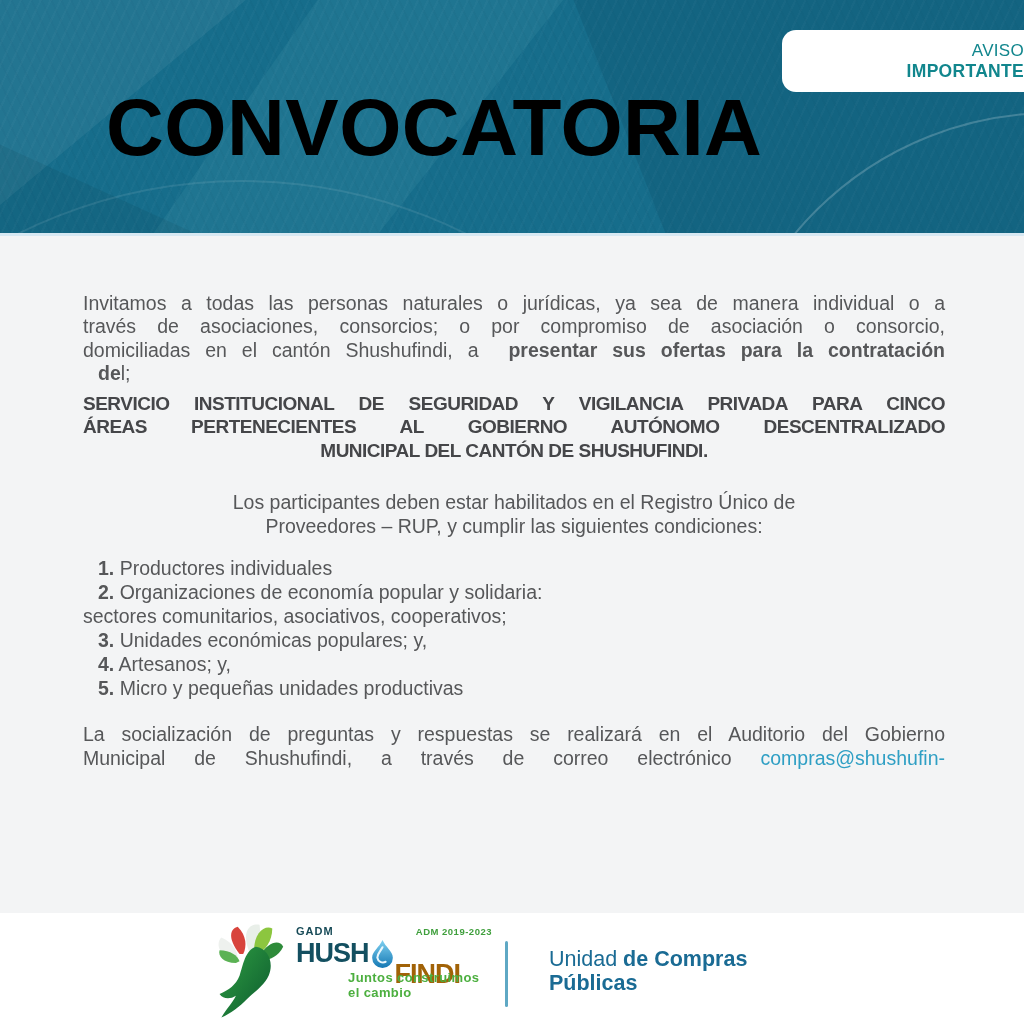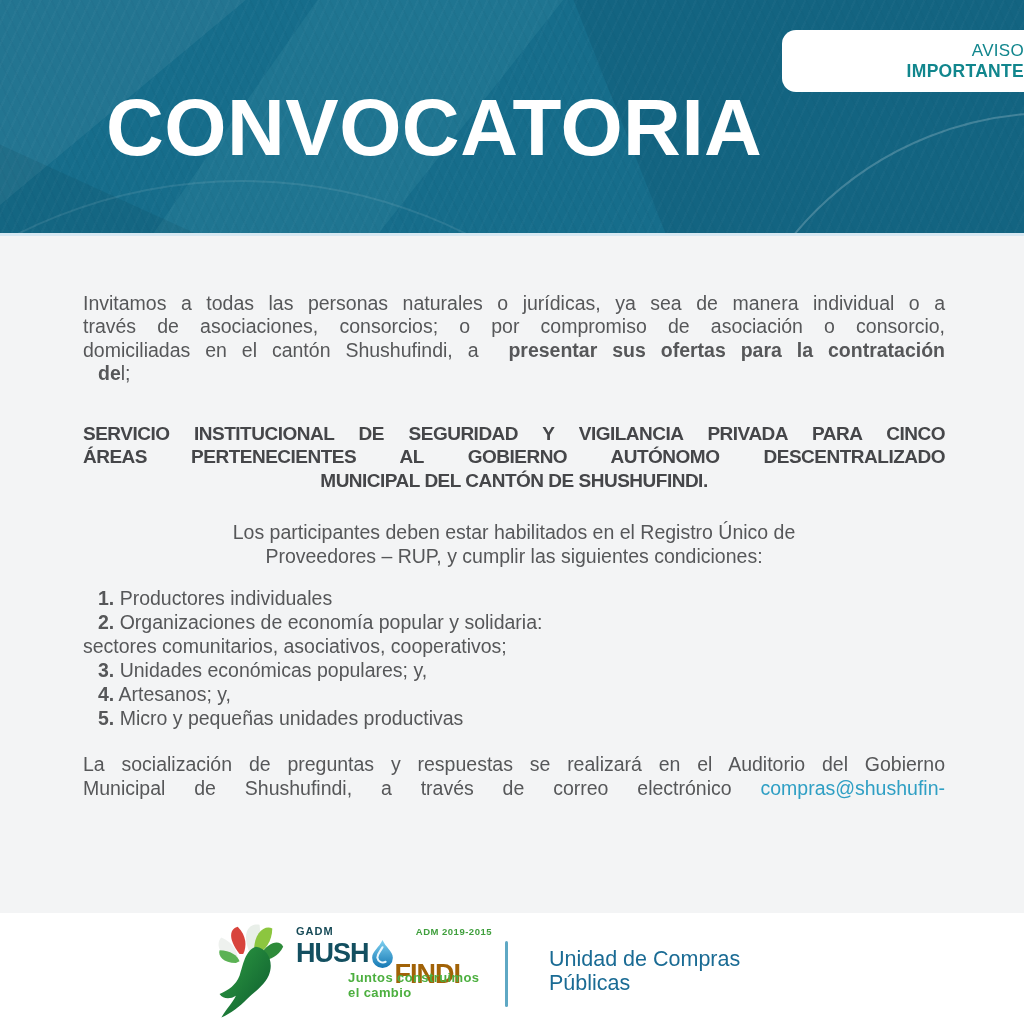--- a/index.html
+++ b/index.html
@@ -23,42 +23,42 @@
   .shape{position:absolute;inset:0;}
   .shape.s1{background:rgba(255,255,255,0.06);clip-path:polygon(0 0,24% 0,0 88%);}
   .shape.s2{background:rgba(150,230,225,0.07);clip-path:polygon(31% 0,55% 0,37% 100%,15% 100%);}
   .shape.s3{background:rgba(0,25,45,0.10);clip-path:polygon(56% 0,100% 0,100% 100%,65% 100%);}
   .shape.s4{background:rgba(0,0,0,0.06);clip-path:polygon(0 62%,0 100%,19% 100%);}
   .arc{position:absolute;border-radius:50%;border:2px solid rgba(255,255,255,0.20);}
   .arc.a1{left:717px;top:112px;width:666px;height:666px;}
   .arc.a2{left:-260px;top:180px;width:1000px;height:1000px;border-color:rgba(255,255,255,0.09);}
   .banner h1{
     position:absolute;left:106px;top:88px;margin:0;
-    font-size:80px;font-weight:700;letter-spacing:0.5px;color:#ffffff;line-height:1;
+    font-size:80px;font-weight:700;letter-spacing:0.5px;color:#000000;line-height:1;
     white-space:nowrap;
   }
   .badge{
     position:absolute;top:30px;right:0;width:242px;height:62px;
     background:#ffffff;border-radius:14px 0 0 14px;
     box-sizing:border-box;padding:11px 0 0 65px;
     color:#11868d;font-size:17px;line-height:20px;letter-spacing:0.3px;text-align:right;
   }
   .badge .l1{display:block;font-weight:500;}
   .badge .l2{display:block;font-weight:700;font-size:17.5px;}
   .banner-edge{height:3px;background:#d6e8f2;}
 
   
   .content{
     position:relative;height:677px;background:#f3f4f5;
     box-sizing:border-box;padding:0 79px 0 83px;overflow:hidden;
     color:#565759;
   }
   .para{font-size:19.5px;line-height:23.4px;}
   .para.intro{padding-top:56px;}
-  .para.service{margin-top:36px;font-weight:700;color:#454649;font-size:19px;letter-spacing:-0.5px;line-height:23.5px;}
+  .para.service{margin-top:6px;font-weight:700;color:#454649;font-size:19px;letter-spacing:-0.5px;line-height:23.5px;}
   .para.reqs{margin-top:29px;}
   .para.list{margin-top:18px;line-height:24px;}
   .para.social{margin-top:22px;line-height:24.5px;}
   .para.deadline{margin-top:22px;line-height:24.5px;}
   .tl{min-height:1em;}
   .al-j{text-align:justify;text-align-last:justify;}
   .al-c{text-align:left;text-align-last:center;}
   .al-l{text-align:center;text-align-last:left;}
   .b{font-weight:700;padding-left:15px;}
   .link{color:#2f9fc4;}
@@ -70,21 +70,21 @@
   .logo-row1{display:flex;justify-content:space-between;align-items:flex-end;height:14px;}
   .gadm{font-size:11px;font-weight:700;letter-spacing:1px;color:#174a57;}
   .adm{font-size:9.5px;font-weight:700;letter-spacing:0.5px;color:#3f9f3c;}
   .logo-row2{display:flex;align-items:center;height:30px;margin-top:1px;}
   .hush{font-size:27px;font-weight:800;letter-spacing:-1px;color:#134f60;}
   .findi{font-size:27px;font-weight:800;letter-spacing:-1px;color:#a16207;margin-top:42px;}
   .droplet{margin:0 1px 0 2px;}
   .tagline{margin-top:2px;margin-left:52px;font-size:13px;font-weight:700;color:#4caf3f;letter-spacing:0.4px;}
   .divider{position:absolute;left:505px;top:28px;width:3px;height:66px;background:#5fa8c4;border-radius:2px;}
   .dept{position:absolute;left:549px;top:34px;font-size:21.5px;line-height:24px;color:#1a6b94;}
-  .dept .bold{font-weight:400;}
+  .dept .bold{font-weight:700;}
 </style>
 </head>
 <body>
 
 <div class="poster">
 
   <header class="banner">
     <div class="chevrons"></div>
     <div class="shape s1"></div>
     <div class="shape s2"></div>
@@ -143,21 +143,21 @@
         <path d="M20 40 C4 34 2 22 8 16 C22 22 26 32 26 40 Z" fill="#eef1ee"></path>
         <path d="M28 34 C14 16 18 6 26 4 C36 14 36 26 32 34 Z" fill="#d8443c"></path>
         <path d="M44 30 C44 10 56 2 64 6 C64 20 56 30 48 34 Z" fill="#8cc63f"></path>
         <path d="M50 36 C60 20 72 18 76 26 C70 38 58 42 50 40 Z" fill="#2e8b3a"></path>
         <path d="M24 44 C10 44 4 36 6 30 C18 30 26 36 28 42 Z" fill="#5bb254"></path>
         <path d="M46 26 C60 28 66 44 60 58 C54 70 44 76 36 84 C28 92 18 100 8 104 C14 94 20 88 24 80 C18 84 10 84 6 78 C16 74 24 68 28 58 C32 46 34 30 46 26 Z" fill="url(#gBody)"></path>
       </svg>
       <div class="logo-text">
         <div class="logo-row1">
           <span class="gadm">GADM</span>
-          <span class="adm">ADM 2019-2015</span>
+          <span class="adm">ADM 2019-2023</span>
         </div>
         <div class="logo-row2">
           <span class="hush">HUSH</span>
           <svg class="droplet" width="23" height="29" viewBox="0 0 22 28" aria-hidden="true">
             <defs>
               <linearGradient id="gDrop" x1="0" y1="0" x2="0" y2="1">
                 <stop offset="0" stop-color="#7fd0f0"></stop>
                   <stop offset="1" stop-color="#1478b4"></stop>
               </linearGradient>
             </defs>

